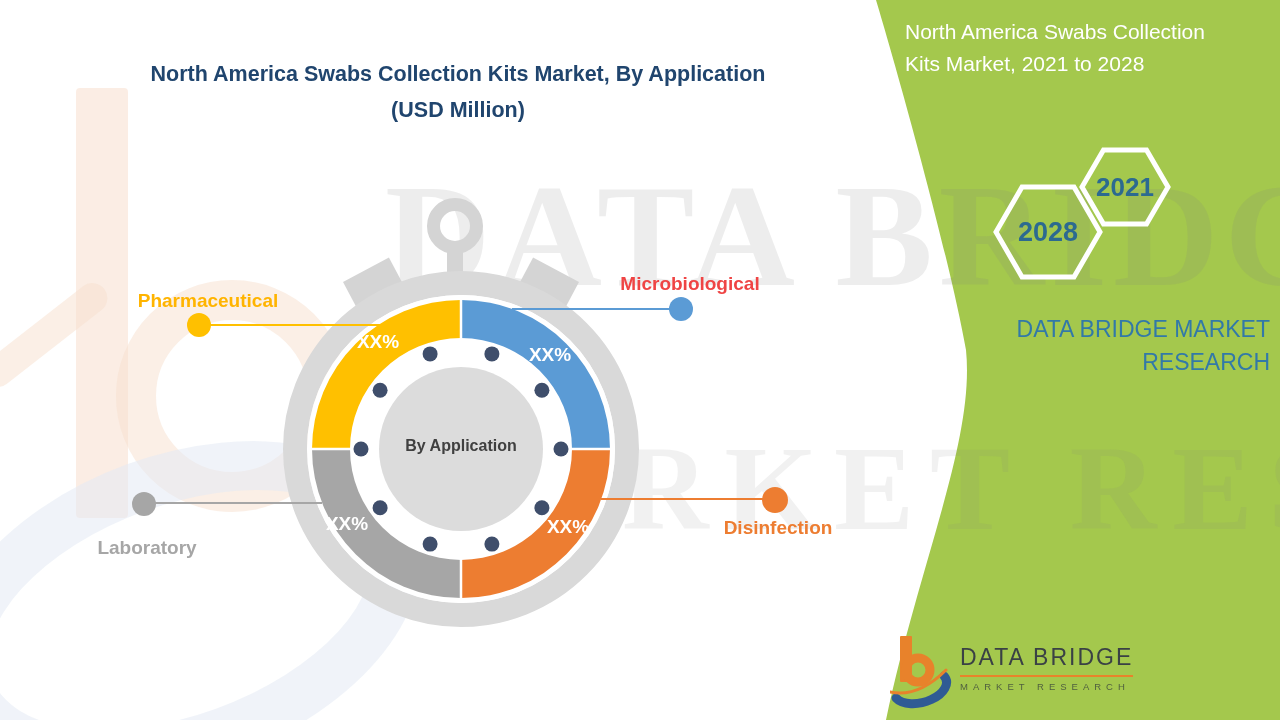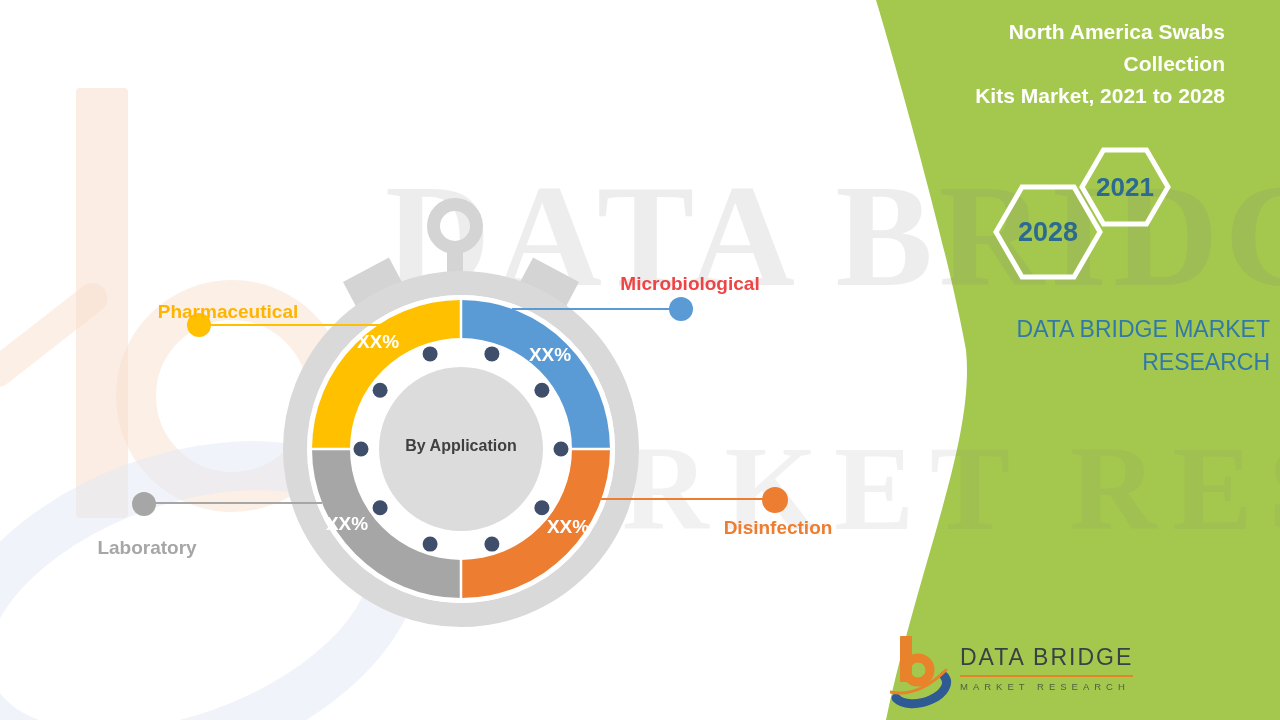--- a/index.html
+++ b/index.html
@@ -27,22 +27,22 @@
   .lbl-disinf{color:#ED7D31;}
   .lbl-lab{color:#A6A6A6;text-align:right;}
   .lbl-xx{color:#ffffff;}
   .lbl-center{color:#404040;font-size:16px;}
   
   .title-wrap{position:absolute;left:38px;top:64px;width:840px;text-align:center;z-index:3;
     color:#20456E;font-weight:bold;font-size:21.5px;line-height:1.0;}
   .title-wrap .t2{margin-top:14px;}
   
   .panel-item{position:absolute;z-index:4;}
-  .panel-heading{left:905px;top:16px;width:320px;text-align:right;color:#ffffff;
-    font-weight:bold;font-size:21px;line-height:32px;}
+  .panel-heading{left:905px;top:16px;width:320px;text-align:left;color:#ffffff;
+    font-weight:normal;font-size:21px;line-height:32px;}
   #hex-svg{left:980px;top:135px;}
   .panel-brand{left:975px;top:313px;width:295px;text-align:right;color:#3279A8;
     font-size:23px;line-height:33px;font-weight:normal;}
   .logo-row{left:890px;top:632px;display:flex;align-items:flex-start;}
   .logo-text{margin-left:8px;margin-top:12px;}
   .logo-name{font-size:23px;letter-spacing:2px;color:#3A4145;white-space:nowrap;}
   .logo-divider{height:2px;background:#E8832A;margin:4px 0 4px 0;}
   .logo-tagline{font-size:9.5px;letter-spacing:5px;color:#50603F;white-space:nowrap;}
 </style>
 </head>
@@ -104,32 +104,36 @@
     <line x1="208" y1="325" x2="380" y2="325" stroke="#FFC000" stroke-width="2"></line>
     <circle cx="199" cy="325" r="12" fill="#FFC000"></circle>
     <line x1="512" y1="309" x2="672" y2="309" stroke="#5B9BD5" stroke-width="2"></line>
     <circle cx="681" cy="309" r="12" fill="#5B9BD5"></circle>
     <line x1="601" y1="499" x2="764" y2="499" stroke="#ED7D31" stroke-width="2"></line>
     <circle cx="775" cy="500" r="13" fill="#ED7D31"></circle>
     <line x1="154" y1="503" x2="322" y2="503" stroke="#A6A6A6" stroke-width="2"></line>
     <circle cx="144" cy="504" r="12" fill="#A6A6A6"></circle>
   </svg>
 
-  <div class="chart-label lbl-pharma" style="left:208px;top:312px;margin-left:20px;">Pharmaceutical</div>
+  <div class="chart-label lbl-pharma" style="left:208px;top:301px;">Pharmaceutical</div>
   <div class="chart-label lbl-micro" style="left:690px;top:284px;">Microbiological</div>
   <div class="chart-label lbl-disinf" style="left:778px;top:528px;">Disinfection</div>
   <div class="chart-label lbl-lab" style="left:147px;top:548px;">Laboratory</div>
 
   <div class="chart-label lbl-xx" style="left:378px;top:342px;">XX%</div>
   <div class="chart-label lbl-xx" style="left:550px;top:355px;">XX%</div>
   <div class="chart-label lbl-xx" style="left:568px;top:527px;">XX%</div>
   <div class="chart-label lbl-xx" style="left:347px;top:524px;">XX%</div>
 
   <div class="chart-label lbl-center" style="left:461px;top:446px;">By Application</div>
 
+  <div class="title-wrap">
+    <div class="t1">North America Swabs Collection Kits Market, By Application</div>
+    <div class="t2">(USD Million)</div>
+  </div>
 
   <div class="panel-item panel-heading">
     <div>North America Swabs Collection</div>
     <div>Kits Market, 2021 to 2028</div>
   </div>
 
   <svg id="hex-svg" class="panel-item" width="210" height="160" viewBox="0 0 210 160">
     <polygon points="188,52 166.5,89 123.5,89 102,52 123.5,15 166.5,15" fill="none" stroke="#ffffff" stroke-width="5"></polygon>
     <polygon points="120,97 94,142 42,142 16,97 42,52 94,52" fill="none" stroke="#ffffff" stroke-width="5"></polygon>
     <text x="68" y="106" text-anchor="middle" font-size="27" font-weight="bold" fill="#2C6A90">2028</text>

